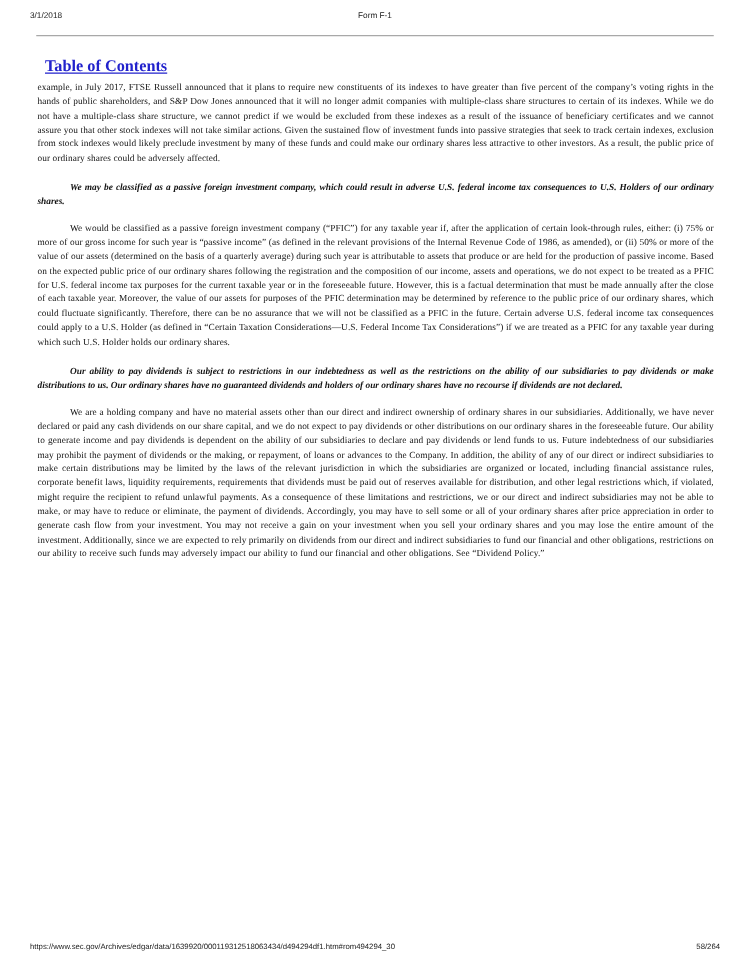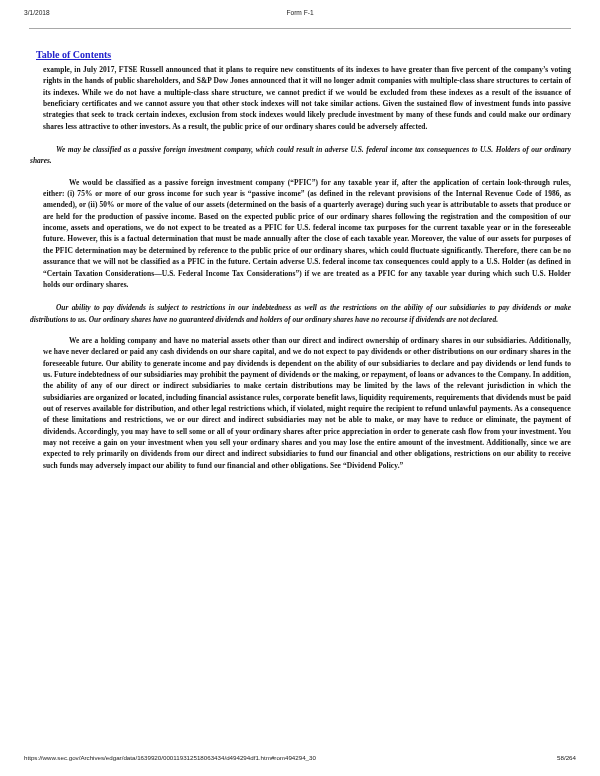--- a/index.html
+++ b/index.html
@@ -58,43 +58,42 @@
   }
 
   
   .toc-link-wrap {
     position: absolute;
     top: 44px;
     left: 36px;
   }
   .toc-link {
     font-family: "Liberation Serif", "DejaVu Serif", serif;
-    font-size: 10px;
+    font-size: 13px;
     font-weight: bold;
     color: #2222cc;
     cursor: pointer;
     white-space: nowrap;
   }
 
   
   .doc-body {
     position: absolute;
     top: 64px;
     left: 30px;
     width: 541px;
   }
   .para {
     font-size: 7.45px;
     line-height: 11.35px;
     text-align: justify;
     text-indent: 26px;
-    margin: 0 0 11px 13px;
+    margin: 0 0 11px 0;
     color: #111111;
     letter-spacing: 0.01em;
-    font-weight: bold;
   }
   .para.no-indent {
     text-indent: 0;
   }
   .risk-heading {
     font-size: 7.45px;
     line-height: 11.35px;
     text-align: justify;
     text-indent: 26px;
     font-weight: bold;

